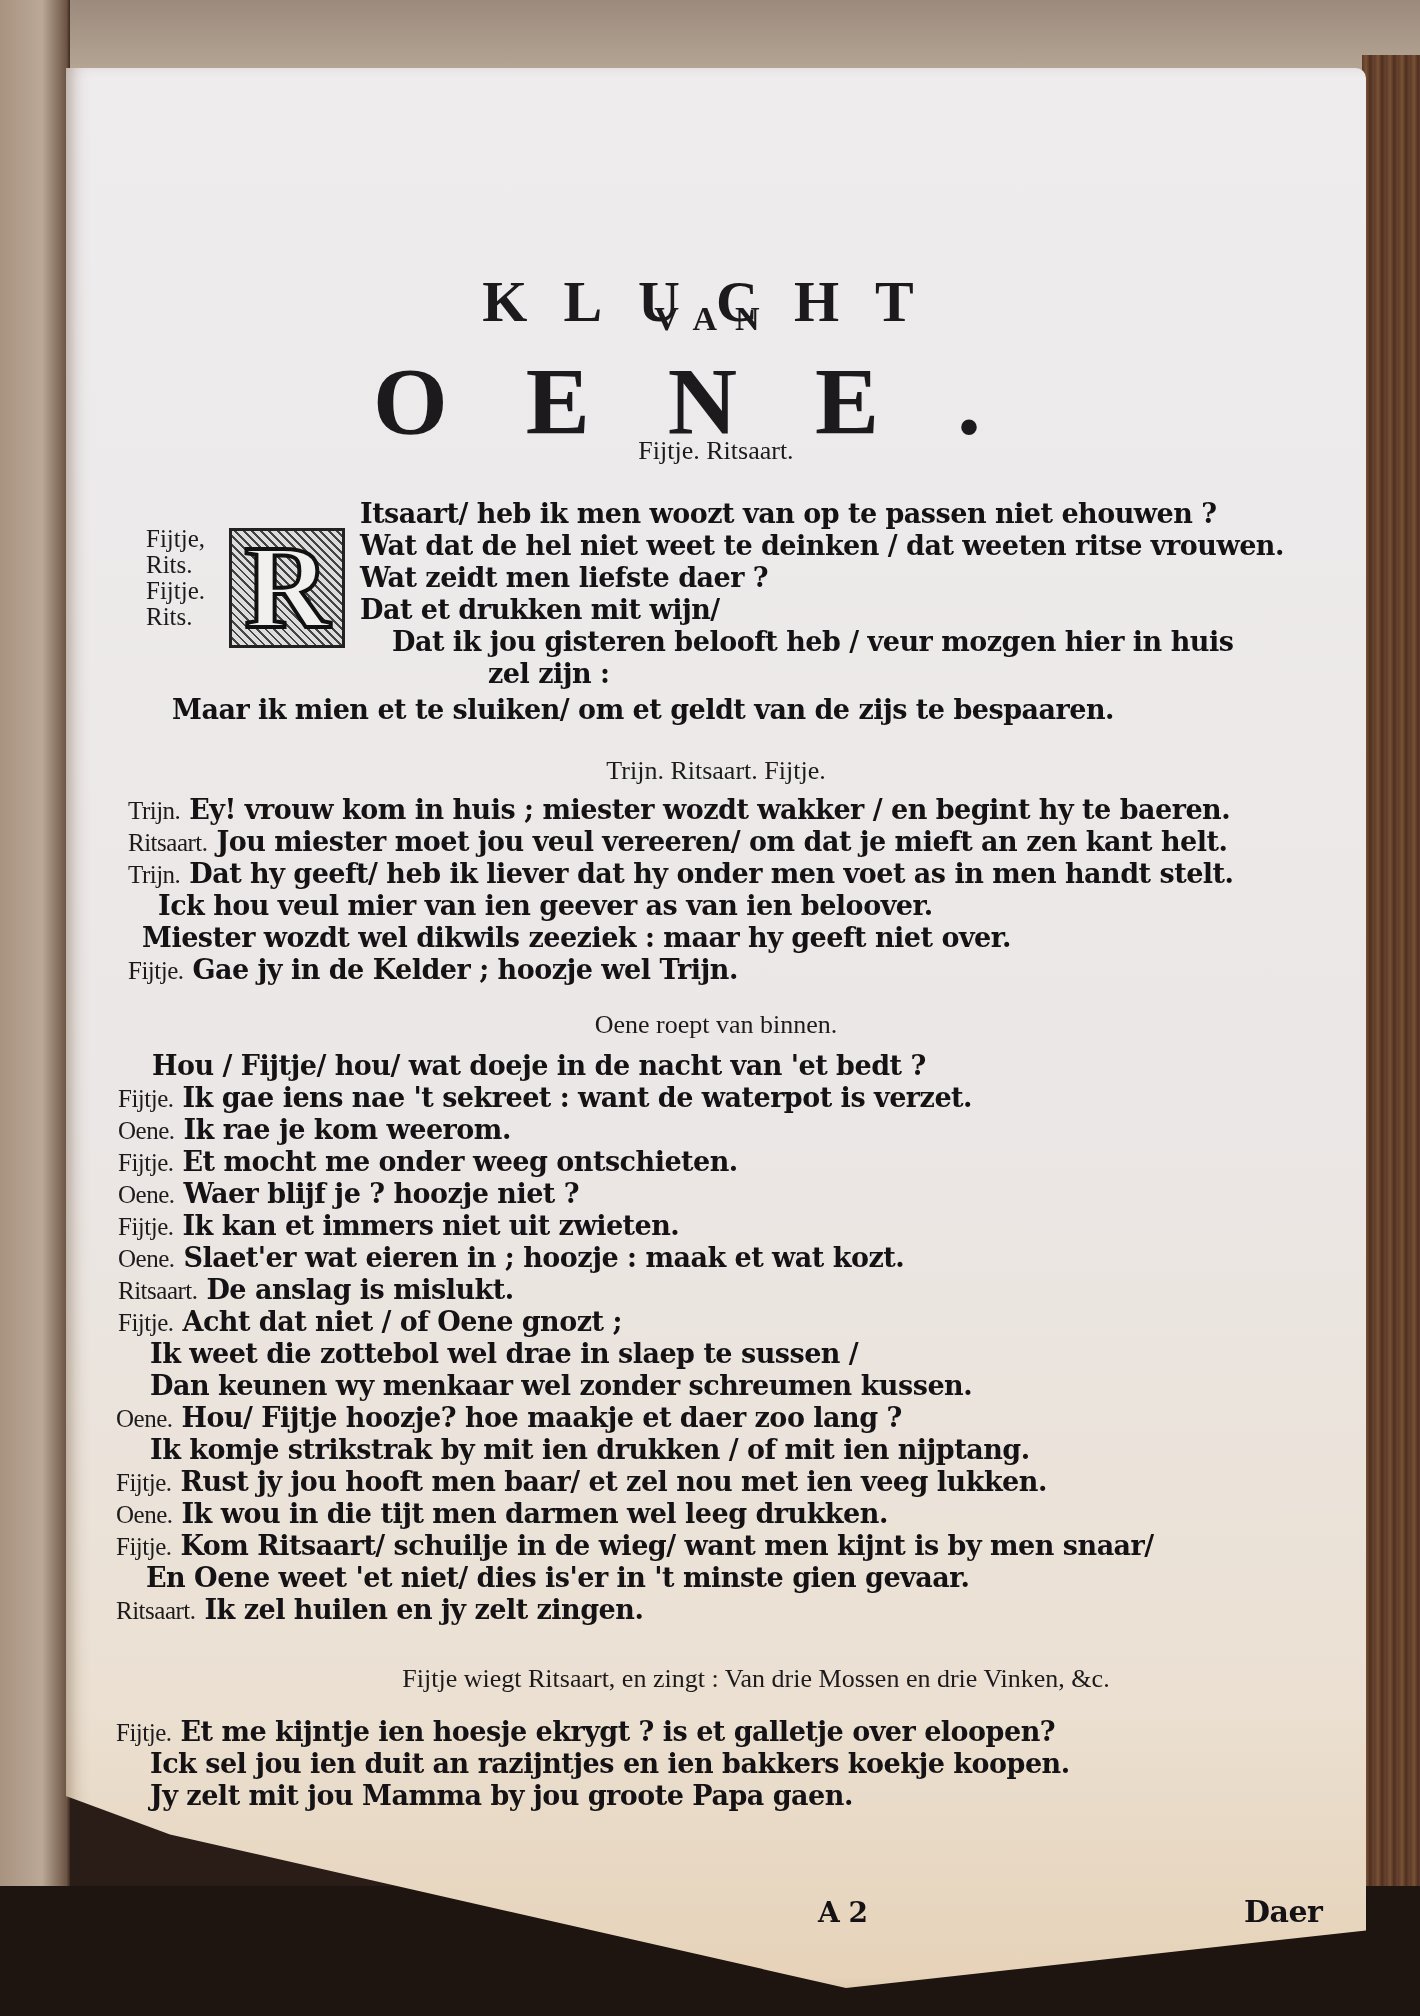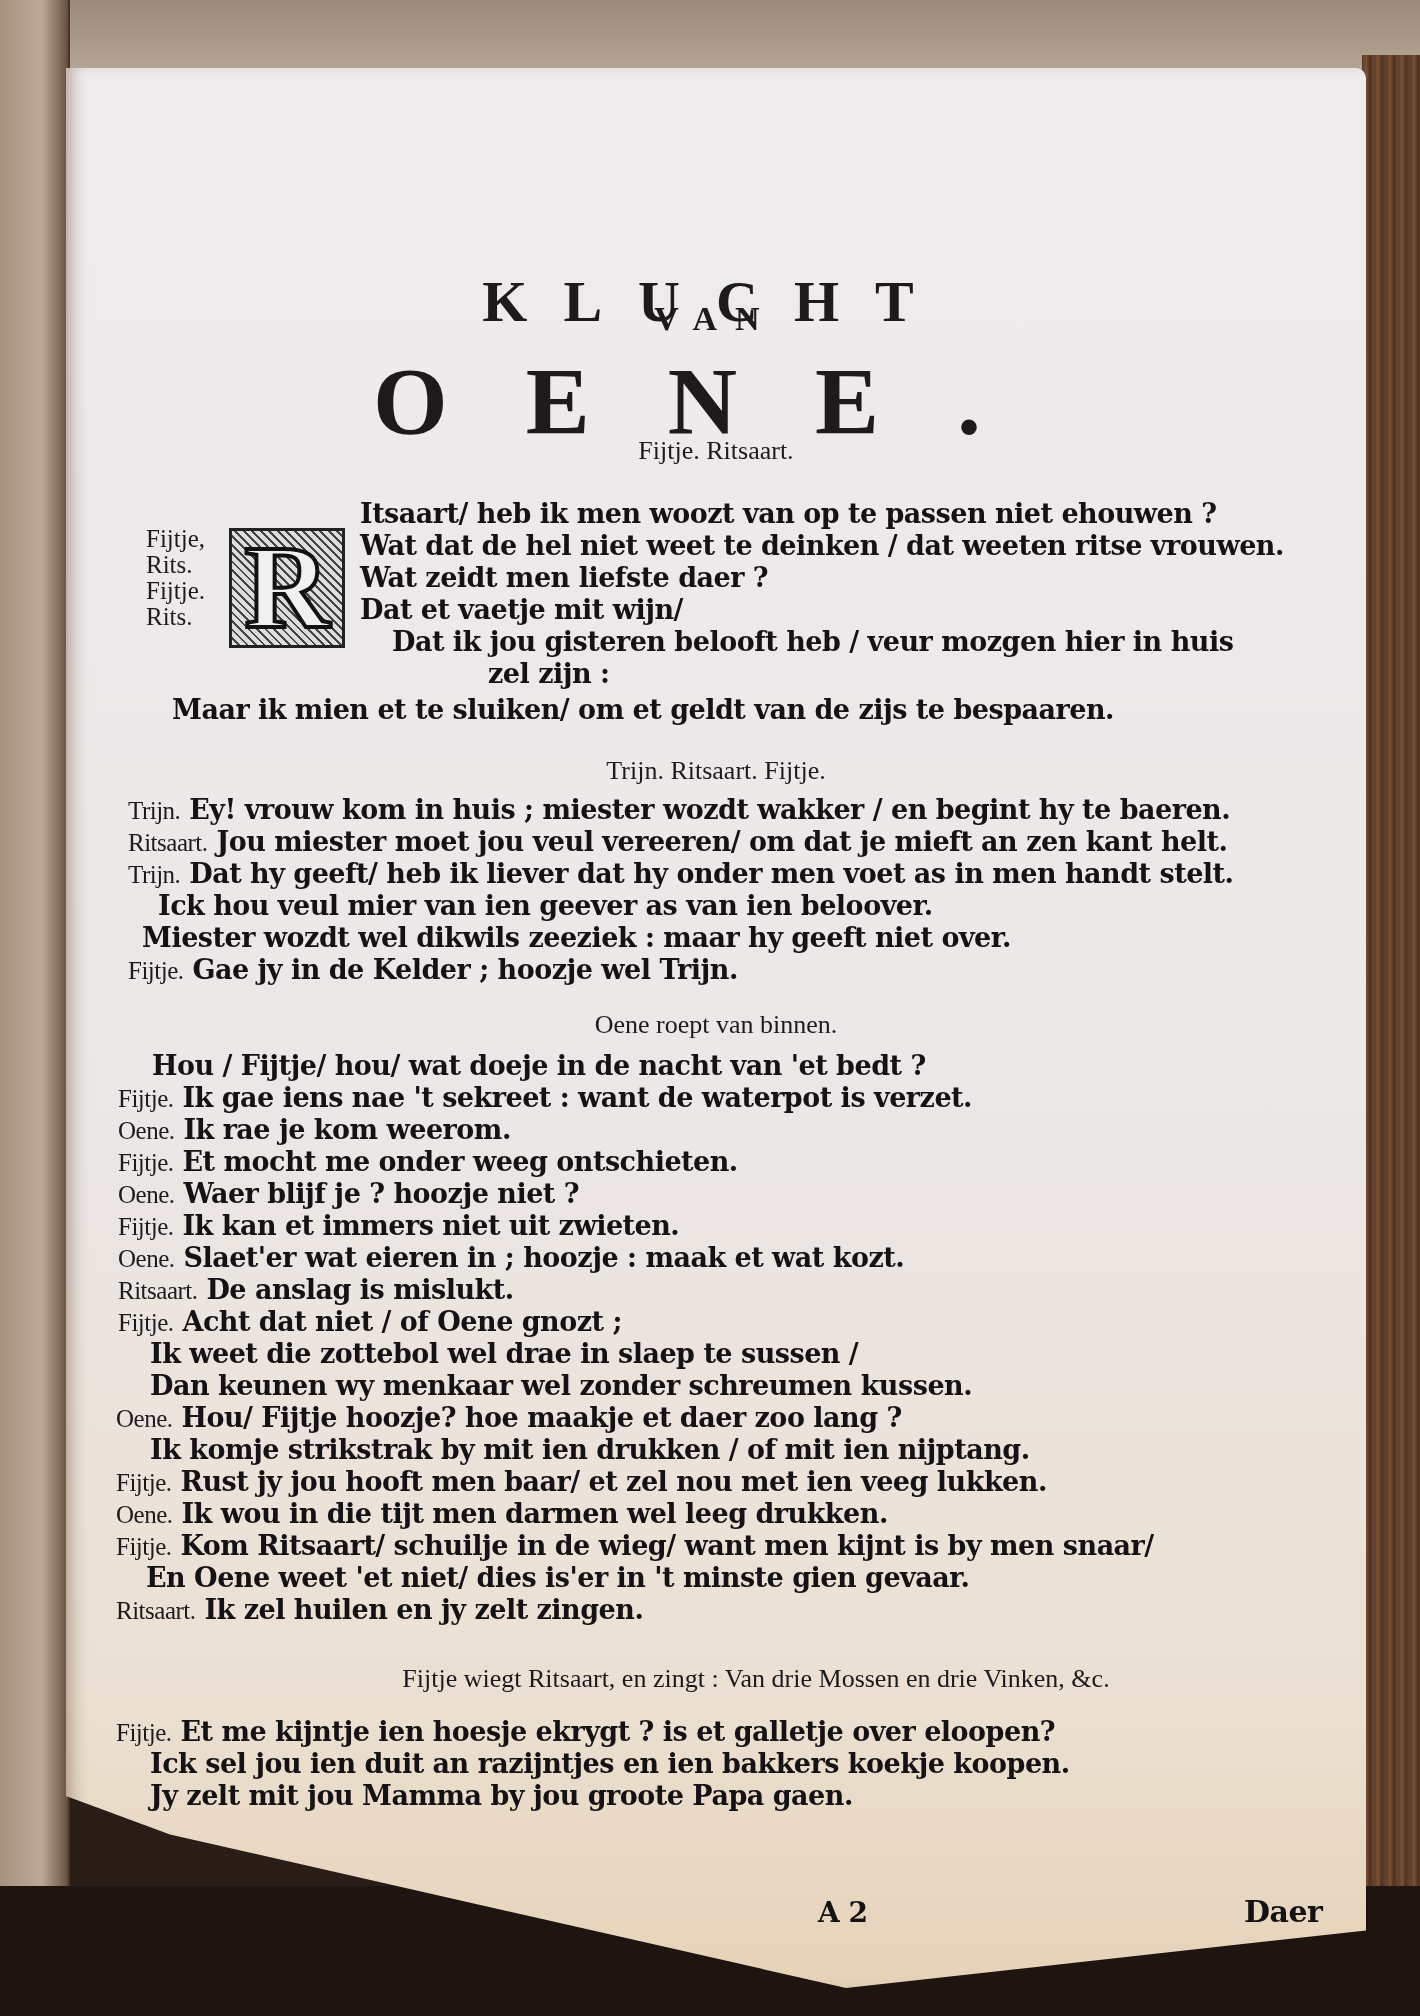--- a/index.html
+++ b/index.html
@@ -71,21 +71,21 @@
     <div>Fijtje.</div>
     <div>Rits.</div>
   </div>
   <div class="initial">
     <span>R</span>
   </div>
 
   <div class="line black" style="left:294px; top:430px;">Itsaart/ heb ik men woozt van op te passen niet ehouwen ?</div>
   <div class="line black" style="left:294px; top:462px;">Wat dat de hel niet weet te deinken / dat weeten ritse vrouwen.</div>
   <div class="line black" style="left:294px; top:494px;">Wat zeidt men liefste daer ?</div>
-  <div class="line black" style="left:294px; top:526px;">Dat et vaetje mit wijn/</div>
+  <div class="line black" style="left:294px; top:526px;">Dat et drukken mit wijn/</div>
   <div class="line black" style="left:326px; top:558px;">Dat ik jou gisteren belooft heb / veur mozgen hier in huis</div>
   <div class="line black" style="left:422px; top:590px;">zel zijn :</div>
   <div class="line black" style="left:106px; top:626px;">Maar ik mien et te sluiken/ om et geldt van de zijs te bespaaren.</div>
 
   <div class="scene-head roman" style="top:688px;">Trijn. Ritsaart. Fijtje.</div>
 
   <div class="line black" style="left:62px; top:726px;"><span class="speaker">Trijn.</span> <span>Ey! vrouw kom in huis ; miester wozdt wakker / en begint hy te baeren.</span></div>
   <div class="line black" style="left:62px; top:758px;"><span class="speaker">Ritsaart.</span> <span>Jou miester moet jou veul vereeren/ om dat je mieft an zen kant helt.</span></div>
   <div class="line black" style="left:62px; top:790px;"><span class="speaker">Trijn.</span> <span>Dat hy geeft/ heb ik liever dat hy onder men voet as in men handt stelt.</span></div>
   <div class="line black" style="left:92px; top:822px;"><span>Ick hou veul mier van ien geever as van ien beloover.</span></div>

